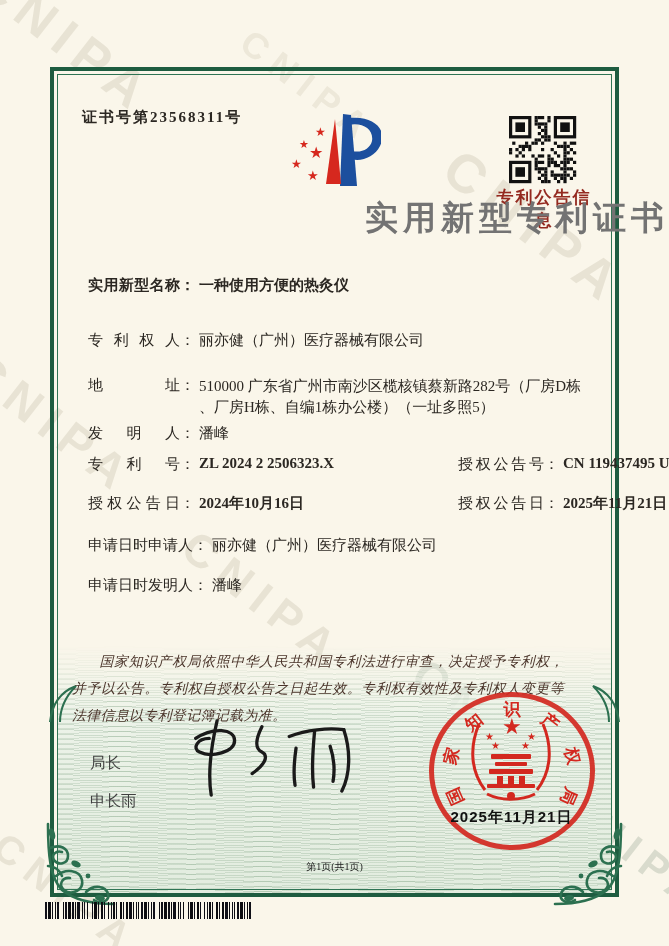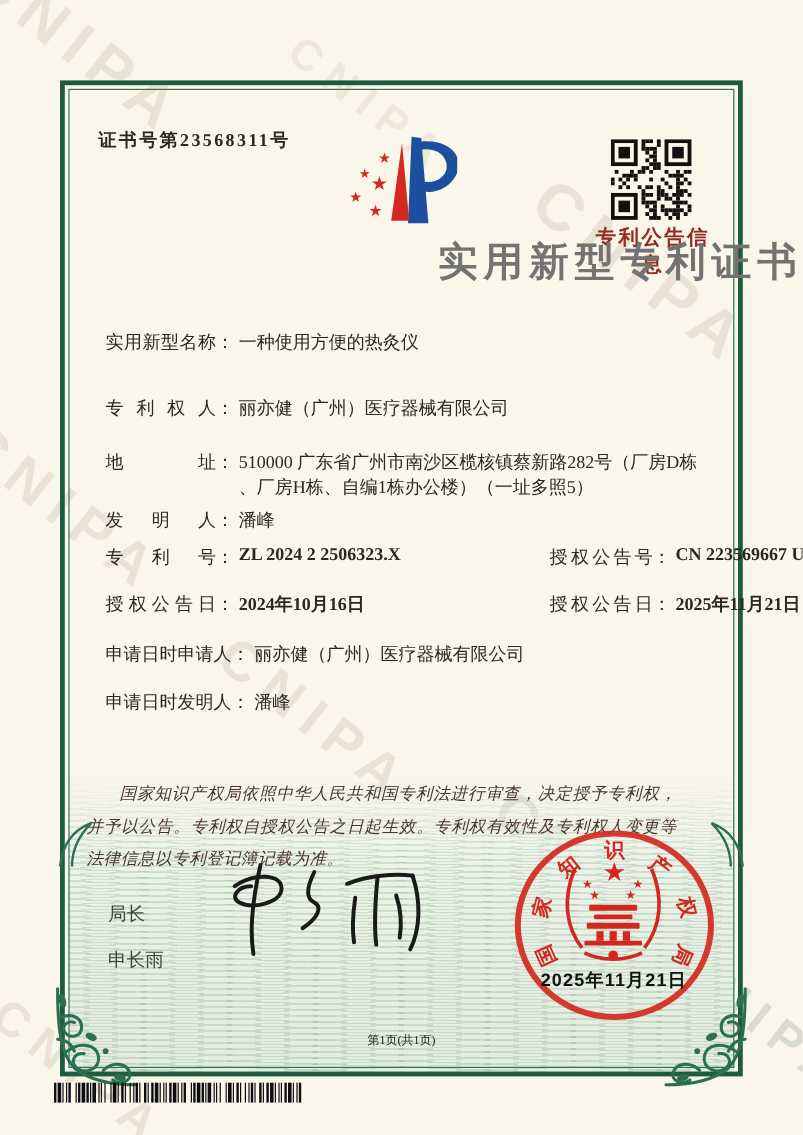--- a/index.html
+++ b/index.html
@@ -251,41 +251,41 @@
       <rect x="48" y="3.2" width="16" height="16" fill="#faf6ea"></rect>
       <rect x="51.2" y="6.4" width="9.600000000000001" height="9.600000000000001" fill="#111"></rect>
       <rect x="0" y="44.800000000000004" width="22.400000000000002" height="22.400000000000002" fill="#111"></rect>
       <rect x="3.2" y="48" width="16" height="16" fill="#faf6ea"></rect>
       <rect x="6.4" y="51.2" width="9.600000000000001" height="9.600000000000001" fill="#111"></rect>
     </svg>
   <div class="qr-label">专利公告信息</div>
 
   <div class="title">实用新型专利证书</div>
 
-  <div class="row" style="top:276px;">
+  <div class="row" style="top:276px;font-weight:bold;">
     <span class="jlabel">实用新型名称</span><span class="colon">：</span><span class="val">一种使用方便的热灸仪</span>
   </div>
 
   <div class="row" style="top:331px;">
     <span class="jlabel">专利权人</span><span class="colon">：</span><span class="val">丽亦健（广州）医疗器械有限公司</span>
   </div>
 
   <div class="row" style="top:376px;">
     <span class="jlabel">地址</span><span class="colon">：</span><span class="val wrapval">510000 广东省广州市南沙区榄核镇蔡新路282号（厂房D栋
 、厂房H栋、自编1栋办公楼）（一址多照5）</span>
   </div>
 
   <div class="row" style="top:424px;">
     <span class="jlabel">发明人</span><span class="colon">：</span><span class="val">潘峰</span>
   </div>
 
   <div class="row" style="top:455px;width:510px;">
     <span class="jlabel">专利号</span><span class="colon">：</span><span class="val bv">ZL 2024 2 2506323.X</span>
     <span class="col2">
-      <span class="jlabel5">授权公告号</span><span class="colon">：</span><span class="val bv">CN 223569667 U</span>
+      <span class="jlabel5">授权公告号</span><span class="colon">：</span><span class="val bv">CN 119437495 U</span>
     </span>
   </div>
 
   <div class="row" style="top:494px;width:510px;">
     <span class="jlabel">授权公告日</span><span class="colon">：</span><span class="val bv">2024年10月16日</span>
     <span class="col2">
       <span class="jlabel5">授权公告日</span><span class="colon">：</span><span class="val bv">2025年11月21日</span>
     </span>
   </div>
 

